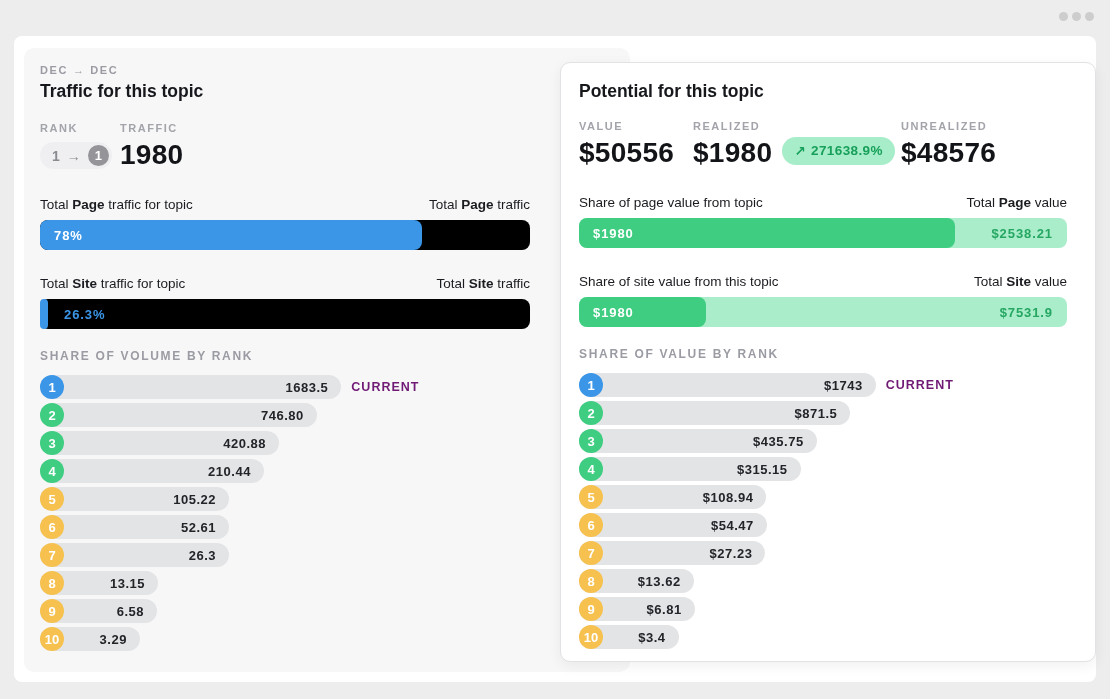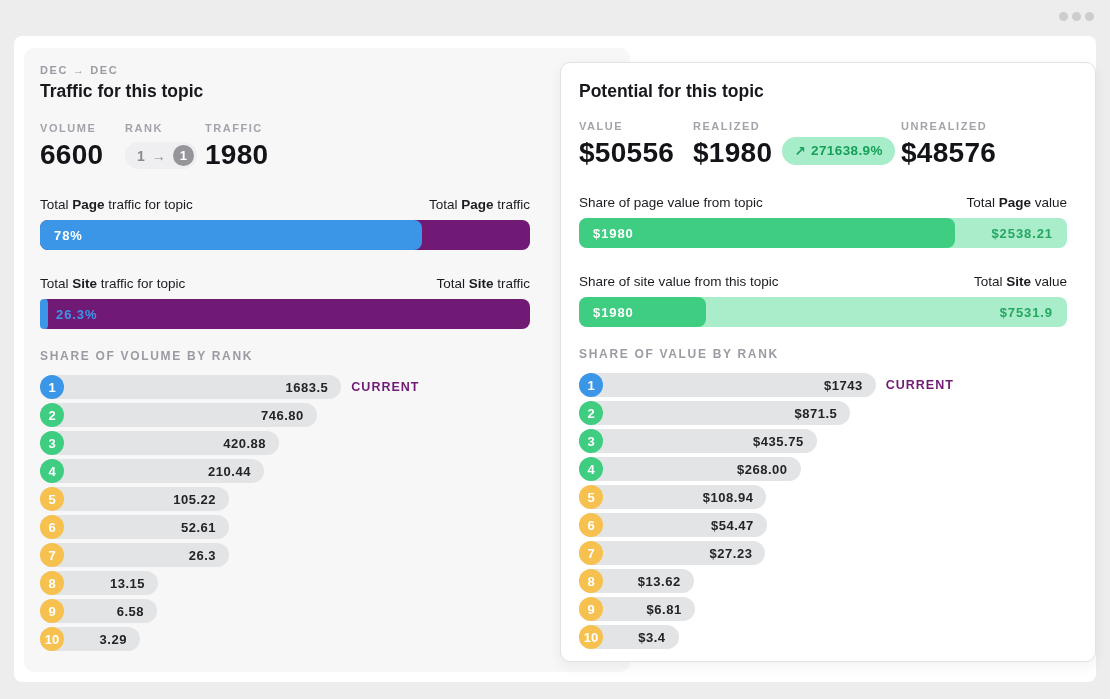--- a/index.html
+++ b/index.html
@@ -37,27 +37,27 @@
   .rank-pill .to { width:21px; height:21px; border-radius:50%; background:#949499; color:#fff; font-size:13px; font-weight:700; display:flex; align-items:center; justify-content:center; }
 
   .realized-wrap { display:flex; align-items:center; gap:10px; }
   .change-pill { display:inline-flex; align-items:center; gap:5px; background:#a8edc9; color:#17a05a; font-size:13.5px; font-weight:700; letter-spacing:.03em; border-radius:15px; padding:6px 12px; }
 
   
   .bar-group { margin-top:26px; }
   .bar-label-row { display:flex; justify-content:space-between; font-size:13.5px; color:#1b1c20; margin-bottom:8px;gap:39px; }
   .bar-label-row b { font-weight:700; }
   .big-bar { position:relative; height:30px; border-radius:8px; }
-  .track-blue { background:#701a75;padding-left:31px; }
+  .track-blue { background:#000000;padding-left:31px; }
   .track-green { background:#a9edca; }
   .fill { position:absolute; left:0; top:0; height:100%; border-radius:8px; display:flex; align-items:center; }
   .fill-blue { background:#3b96e8; }
   .fill-green { background:#3ecd81; }
   .fill-label { color:#fff; font-weight:700; font-size:13px; letter-spacing:.07em; padding-left:14px; white-space:nowrap; }
-  .track-label-blue { position:absolute; left:16px; top:0; height:100%; display:flex; align-items:center; color:#3b96e8; font-weight:700; font-size:13px; letter-spacing:.07em; }
+  .track-label-blue { position:absolute; left:24px; top:0; height:100%; display:flex; align-items:center; color:#3b96e8; font-weight:700; font-size:13px; letter-spacing:.07em; }
   .track-label-green { position:absolute; right:14px; top:0; height:100%; display:flex; align-items:center; color:#25a762; font-weight:700; font-size:13px; letter-spacing:.07em; }
 
   
   .rank-heading { margin-top:20px; font-size:12px; font-weight:700; letter-spacing:.14em; color:#9b9ca3; }
   .rank-list { margin-top:12px; }
   .rank-row { display:flex; align-items:center; height:24px; margin-bottom:4px; }
   .rank-bar { position:relative; height:24px; border-radius:12px; background:#e3e4e6; display:flex; align-items:center; justify-content:flex-end; padding-right:13px; min-width:56px; }
   .badge { position:absolute; left:0; top:0; width:24px; height:24px; border-radius:50%; color:#fff; font-size:13px; font-weight:700; display:flex; align-items:center; justify-content:center; }
   .badge[data-color="blue"]   { background:#3b96e8; }
   .badge[data-color="green"]  { background:#3ecd81; }
@@ -79,24 +79,20 @@
   </div>
 
   <div class="canvas">
 
     <section class="card card-left">
       <div class="content-l">
         <div class="period">DEC → DEC</div>
         <h2 class="panel-title">Traffic for this topic</h2>
 
         <div class="stats-row">
-          <div class="col-volume">
-            <div class="stat-label">VOLUME</div>
-            <div class="stat-value">6600</div>
-          </div>
           <div class="col-rank">
             <div class="stat-label">RANK</div>
             <div class="rank-pill">
               <span class="from">1</span>
               <span class="arr">→</span>
               <span class="to">1</span>
             </div>
           </div>
           <div>
             <div class="stat-label">TRAFFIC</div>
@@ -262,21 +258,21 @@
           </div>
           <div class="rank-row">
             <div class="rank-bar" style="width: 48.7%;">
               <span class="badge" data-color="green">3</span>
               <span class="rank-val">$435.75</span>
             </div>
           </div>
           <div class="rank-row">
             <div class="rank-bar" style="width: 45.4%;">
               <span class="badge" data-color="green">4</span>
-              <span class="rank-val">$268.00</span>
+              <span class="rank-val">$315.15</span>
             </div>
           </div>
           <div class="rank-row">
             <div class="rank-bar" style="width: 38.4%;">
               <span class="badge" data-color="orange">5</span>
               <span class="rank-val">$108.94</span>
             </div>
           </div>
           <div class="rank-row">
             <div class="rank-bar" style="width: 38.5%;">

